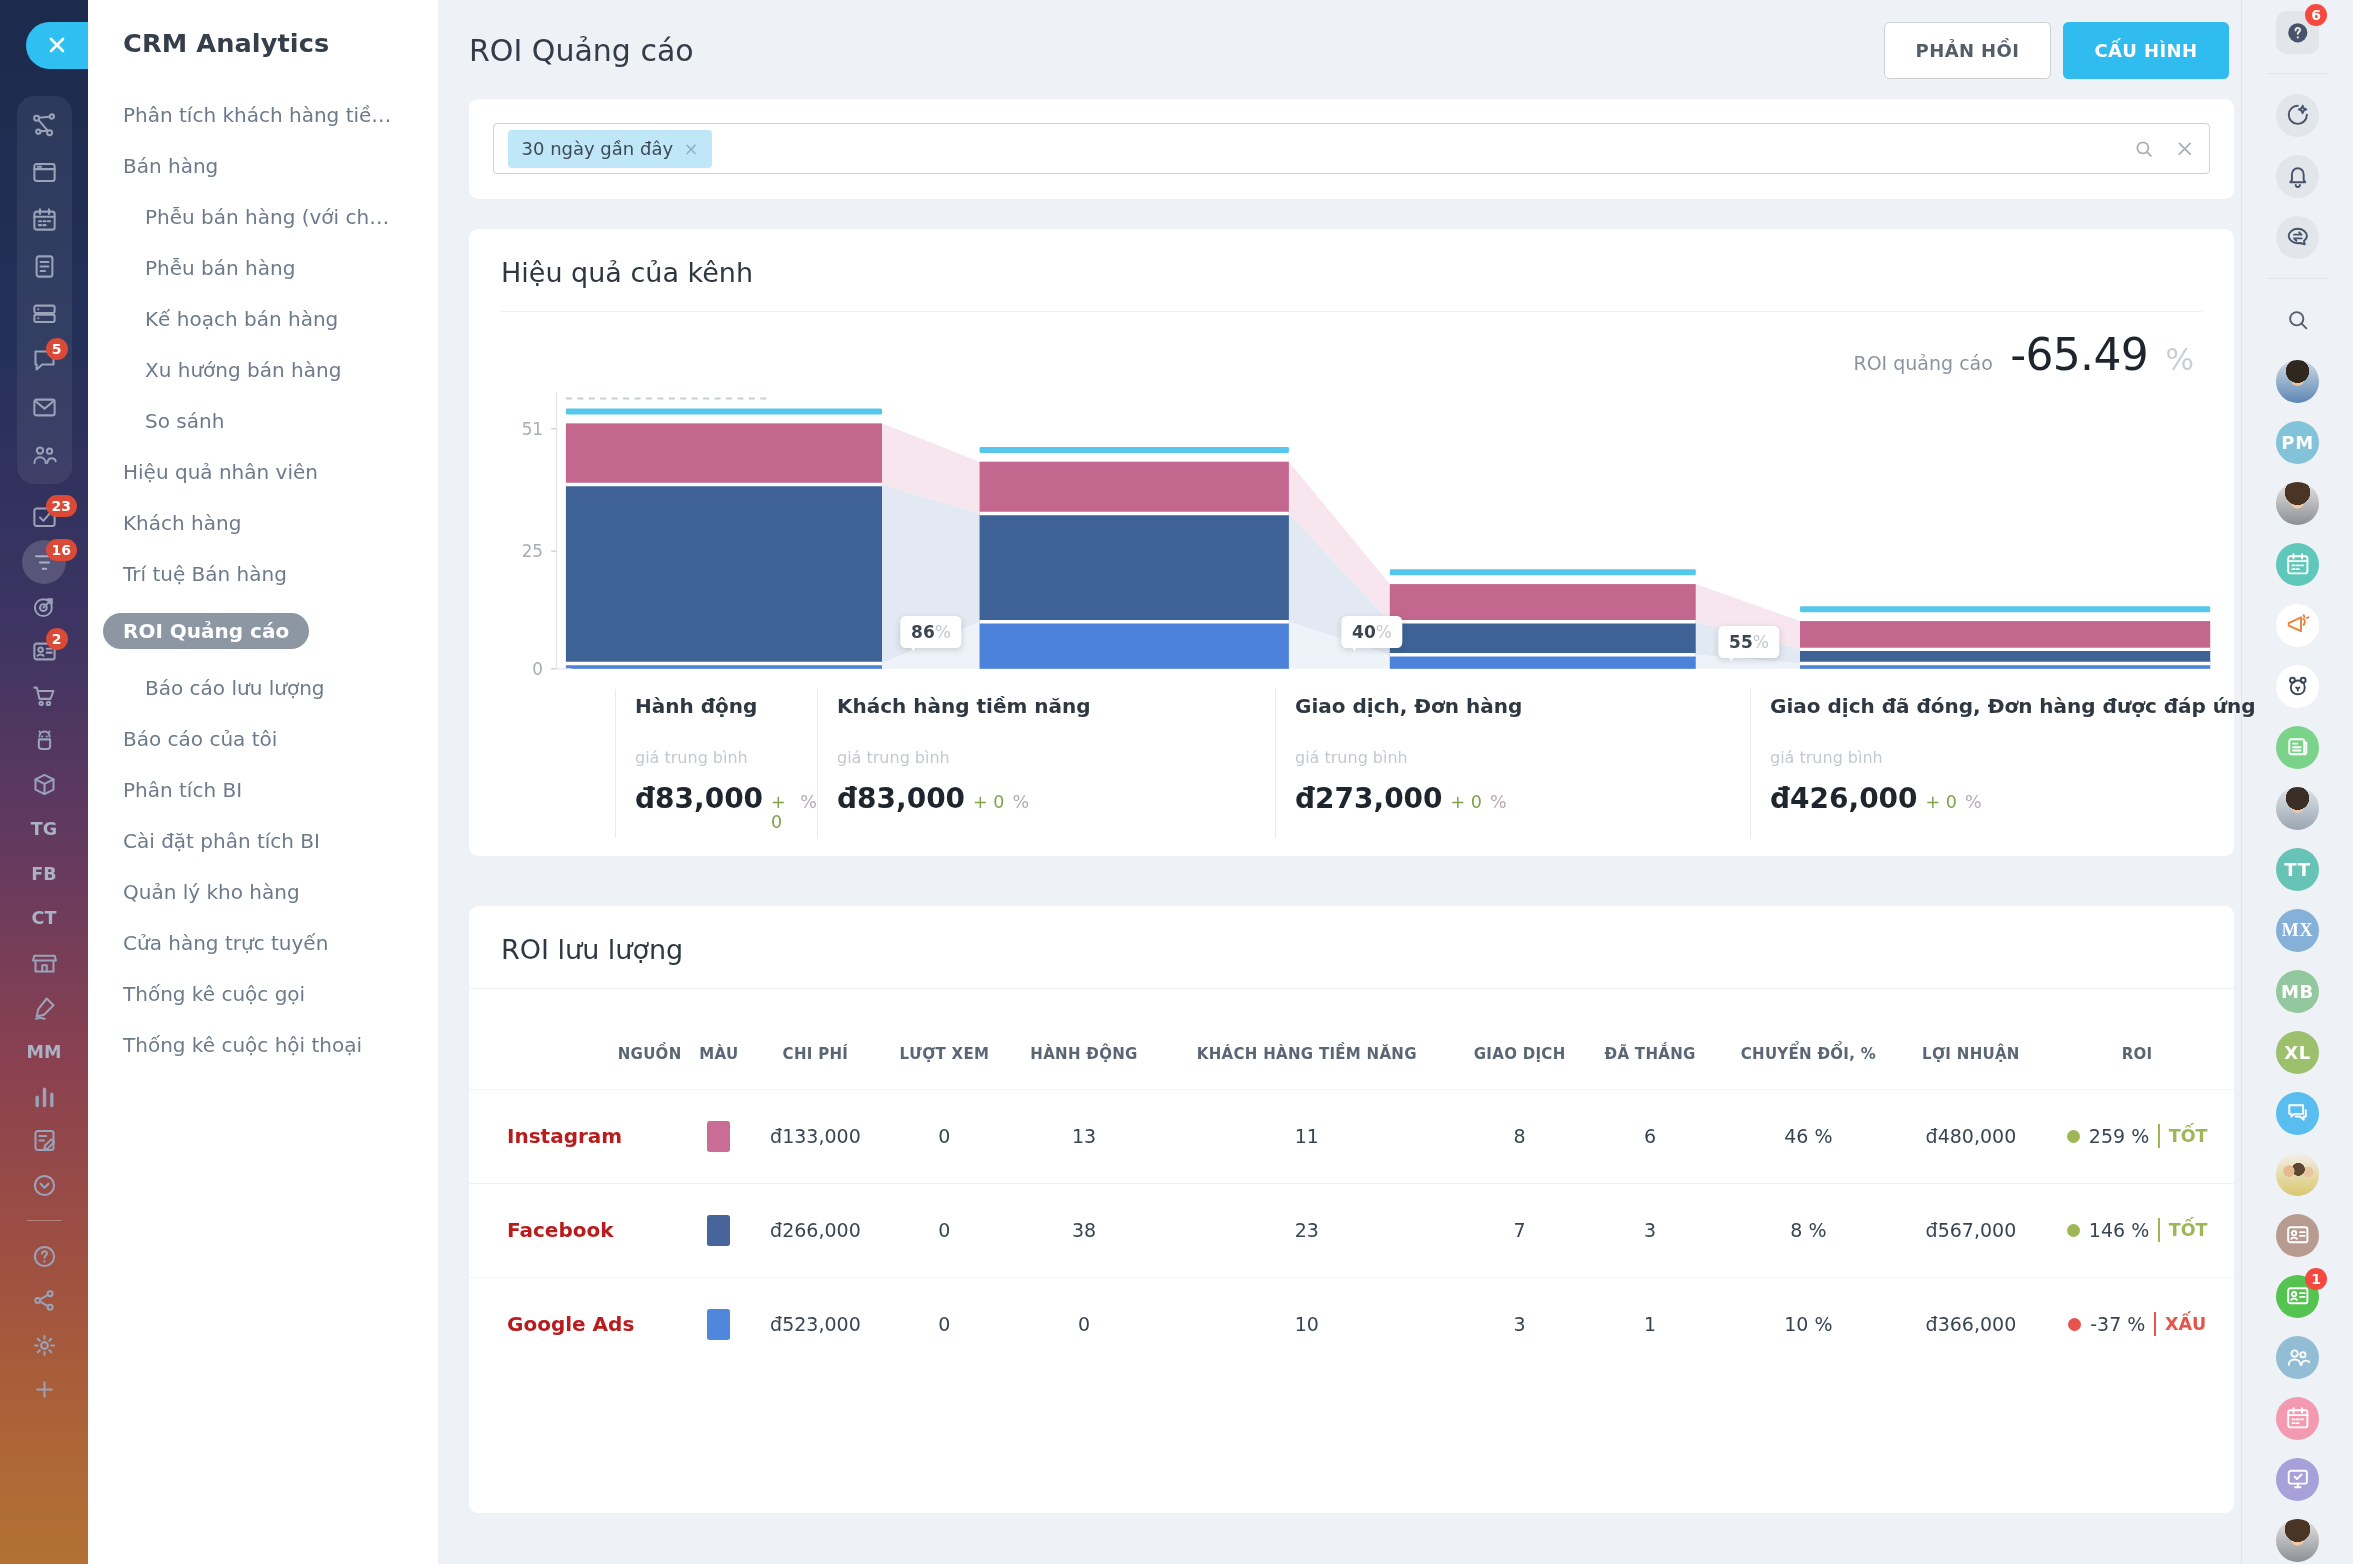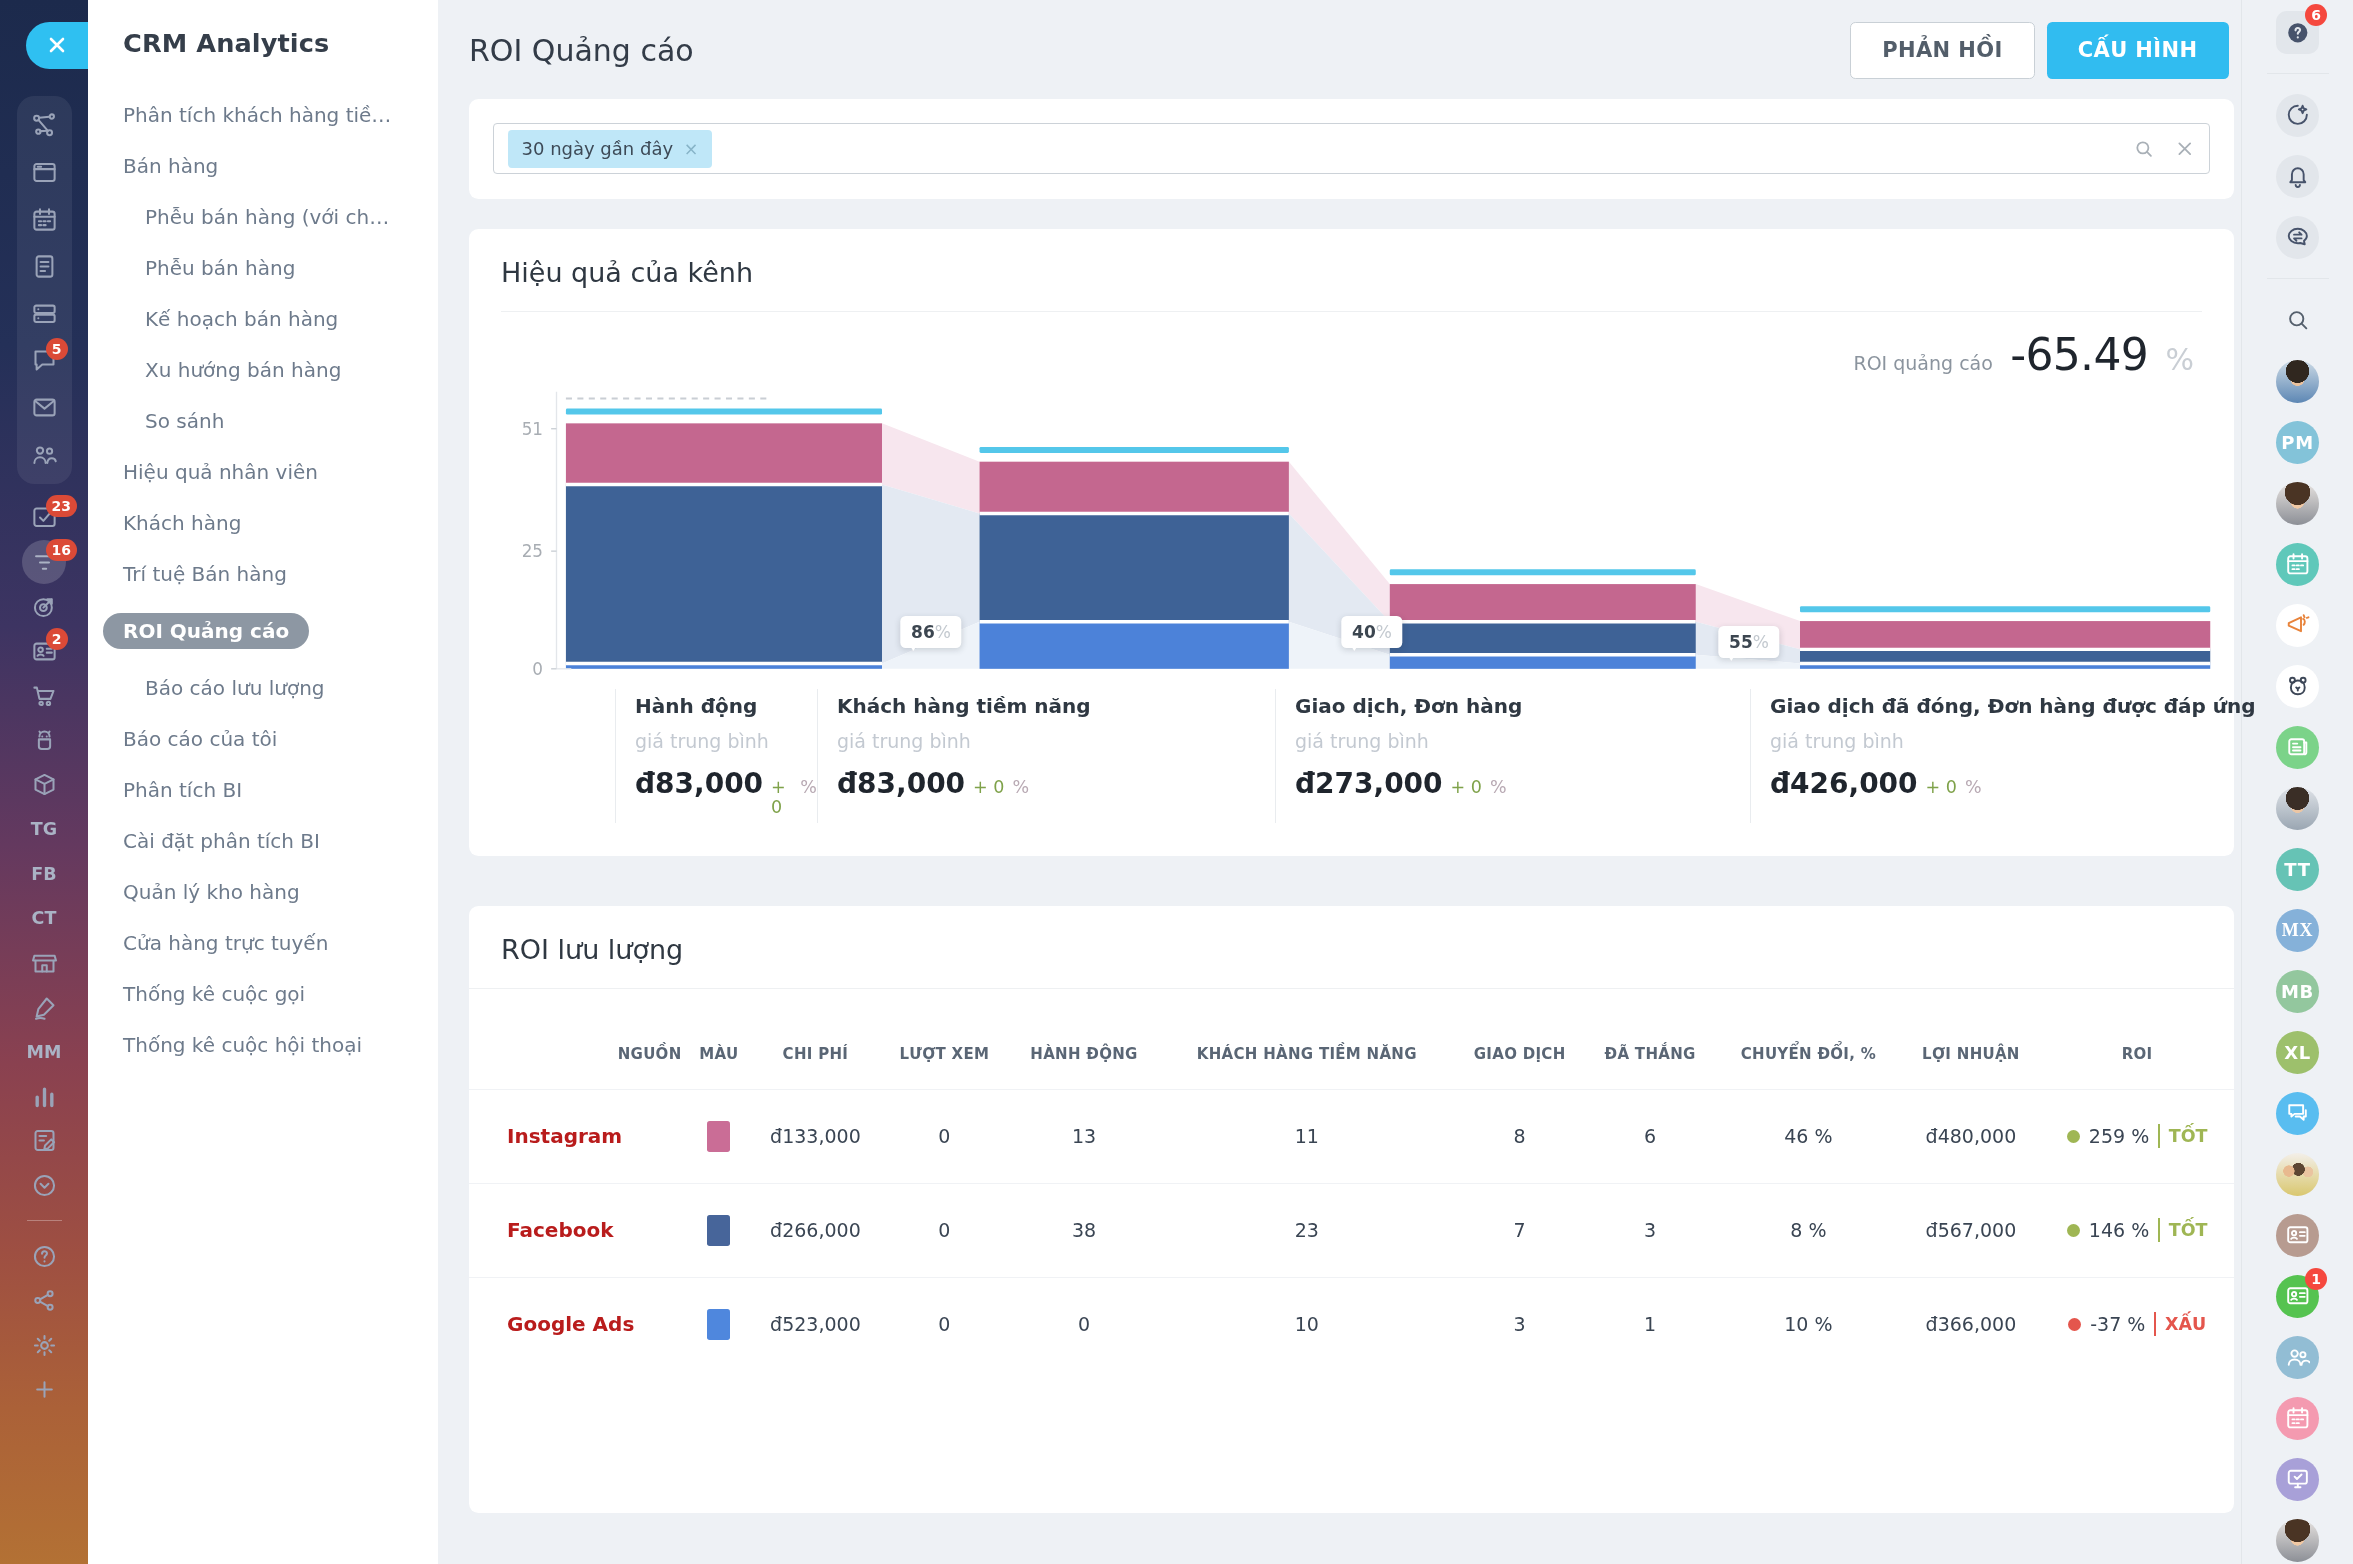--- a/index.html
+++ b/index.html
@@ -32,21 +32,21 @@
   .sb-item{font-size:20px;color:#6d7a8b;padding:13.5px 16px 13.5px 35px;white-space:nowrap;overflow:hidden;cursor:pointer}
   .sb-item.lvl1{padding-left:57px}
   .sb-item .pill{display:inline-block;background:#8d97a3;color:#fff;font-weight:bold;
     border-radius:673px;padding:6px 20px;margin-left:-20px}
 
   
   .main{position:absolute;left:438px;top:0;width:1804px;height:1565px;z-index:1}
   .main-header{display:flex;align-items:center;padding:21.5px 13.5px 0 31px}
   .page-title{font-size:30px;font-weight:400;color:#333c48}
   .header-actions{margin-left:auto;display:flex;gap:12px}
-  .btn{height:57px;padding:0 31px;border-radius:5.4px;font-size:21px;font-weight:bold;letter-spacing:0.4px;
+  .btn{height:57px;padding:0 31px;border-radius:5.4px;font-size:18px;font-weight:bold;letter-spacing:0.4px;
     display:flex;align-items:center;cursor:pointer}
   .btn.ghost{background:#fff;border:1.3px solid #c9d0d6;color:#535e6a}
   .btn.primary{background:#31bcf0;color:#fff;border:none}
 
   .card{background:#fff;border-radius:9.4px;margin-left:31px;margin-right:8px}
   .card.filter{margin-top:20px;height:100px;display:flex;align-items:center;padding:0 24px}
   .filterbox{flex:1;height:51px;border:1.3px solid #ccd2d8;border-radius:4px;display:flex;align-items:center;
     padding:0 14px;background:#fff;cursor:text}
   .tag{background:#bfe7f8;border-radius:4px;height:38px;display:flex;align-items:center;padding:0 13.5px;
     font-size:18px;color:#3d4a57;gap:10.8px}
@@ -65,21 +65,21 @@
   .chart-wrap{position:relative;margin-top:2.7px;height:302px}
   .chart-wrap svg.funnel{position:absolute;left:0;top:0}
   .pct-tag{position:absolute;background:#fff;border-radius:5.4px;box-shadow:0 2px 6.7px rgba(40,50,60,.18);
     padding:6px 10.8px;font-size:17px;font-weight:bold;color:#3c4650;transform:translate(-50%,-50%);white-space:nowrap}
   .pct-tag em{font-style:normal;color:#c3c9cf;font-weight:normal}
   .pct-tag::after{content:"";position:absolute;left:8px;bottom:-8px;border:5.4px solid transparent;border-top:8px solid #fff}
 
   .stage-grid{display:grid;grid-template-columns:202px 458px 475px 1fr;margin-left:114px;margin-top:4px}
   .stage-col{border-left:1.3px solid #e9ecef;padding:5.4px 0 5.4px 19px}
   .stage-name{font-size:20px;font-weight:bold;color:#2f3842;white-space:nowrap}
-  .stage-sub{font-size:19px;color:#c3c9d1;margin-top:12px}
+  .stage-sub{font-size:16px;color:#c3c9d1;margin-top:30px}
   .stage-val{margin-top:15px;font-size:28px;font-weight:bold;color:#1f252d;display:flex;align-items:baseline;gap:8px}
   .stage-delta{font-size:17.5px;color:#7fa24a;font-weight:normal}
   .stage-unit{font-size:17.5px;color:#b8a9b3;font-weight:normal}
 
   .card.table{margin-top:50px;height:607px;padding:28px 0 0 0}
   .card.table .card-title{padding:0 32px}
   .card.table .card-divider{margin-top:23px}
   table.roi{width:100%;border-collapse:collapse;margin-top:31px}
   table.roi th{font-size:15px;color:#5a6675;font-weight:bold;letter-spacing:0.3px;padding:25.6px 5.4px;text-align:center;white-space:nowrap}
   table.roi th.left{text-align:right;padding-left:38px}

